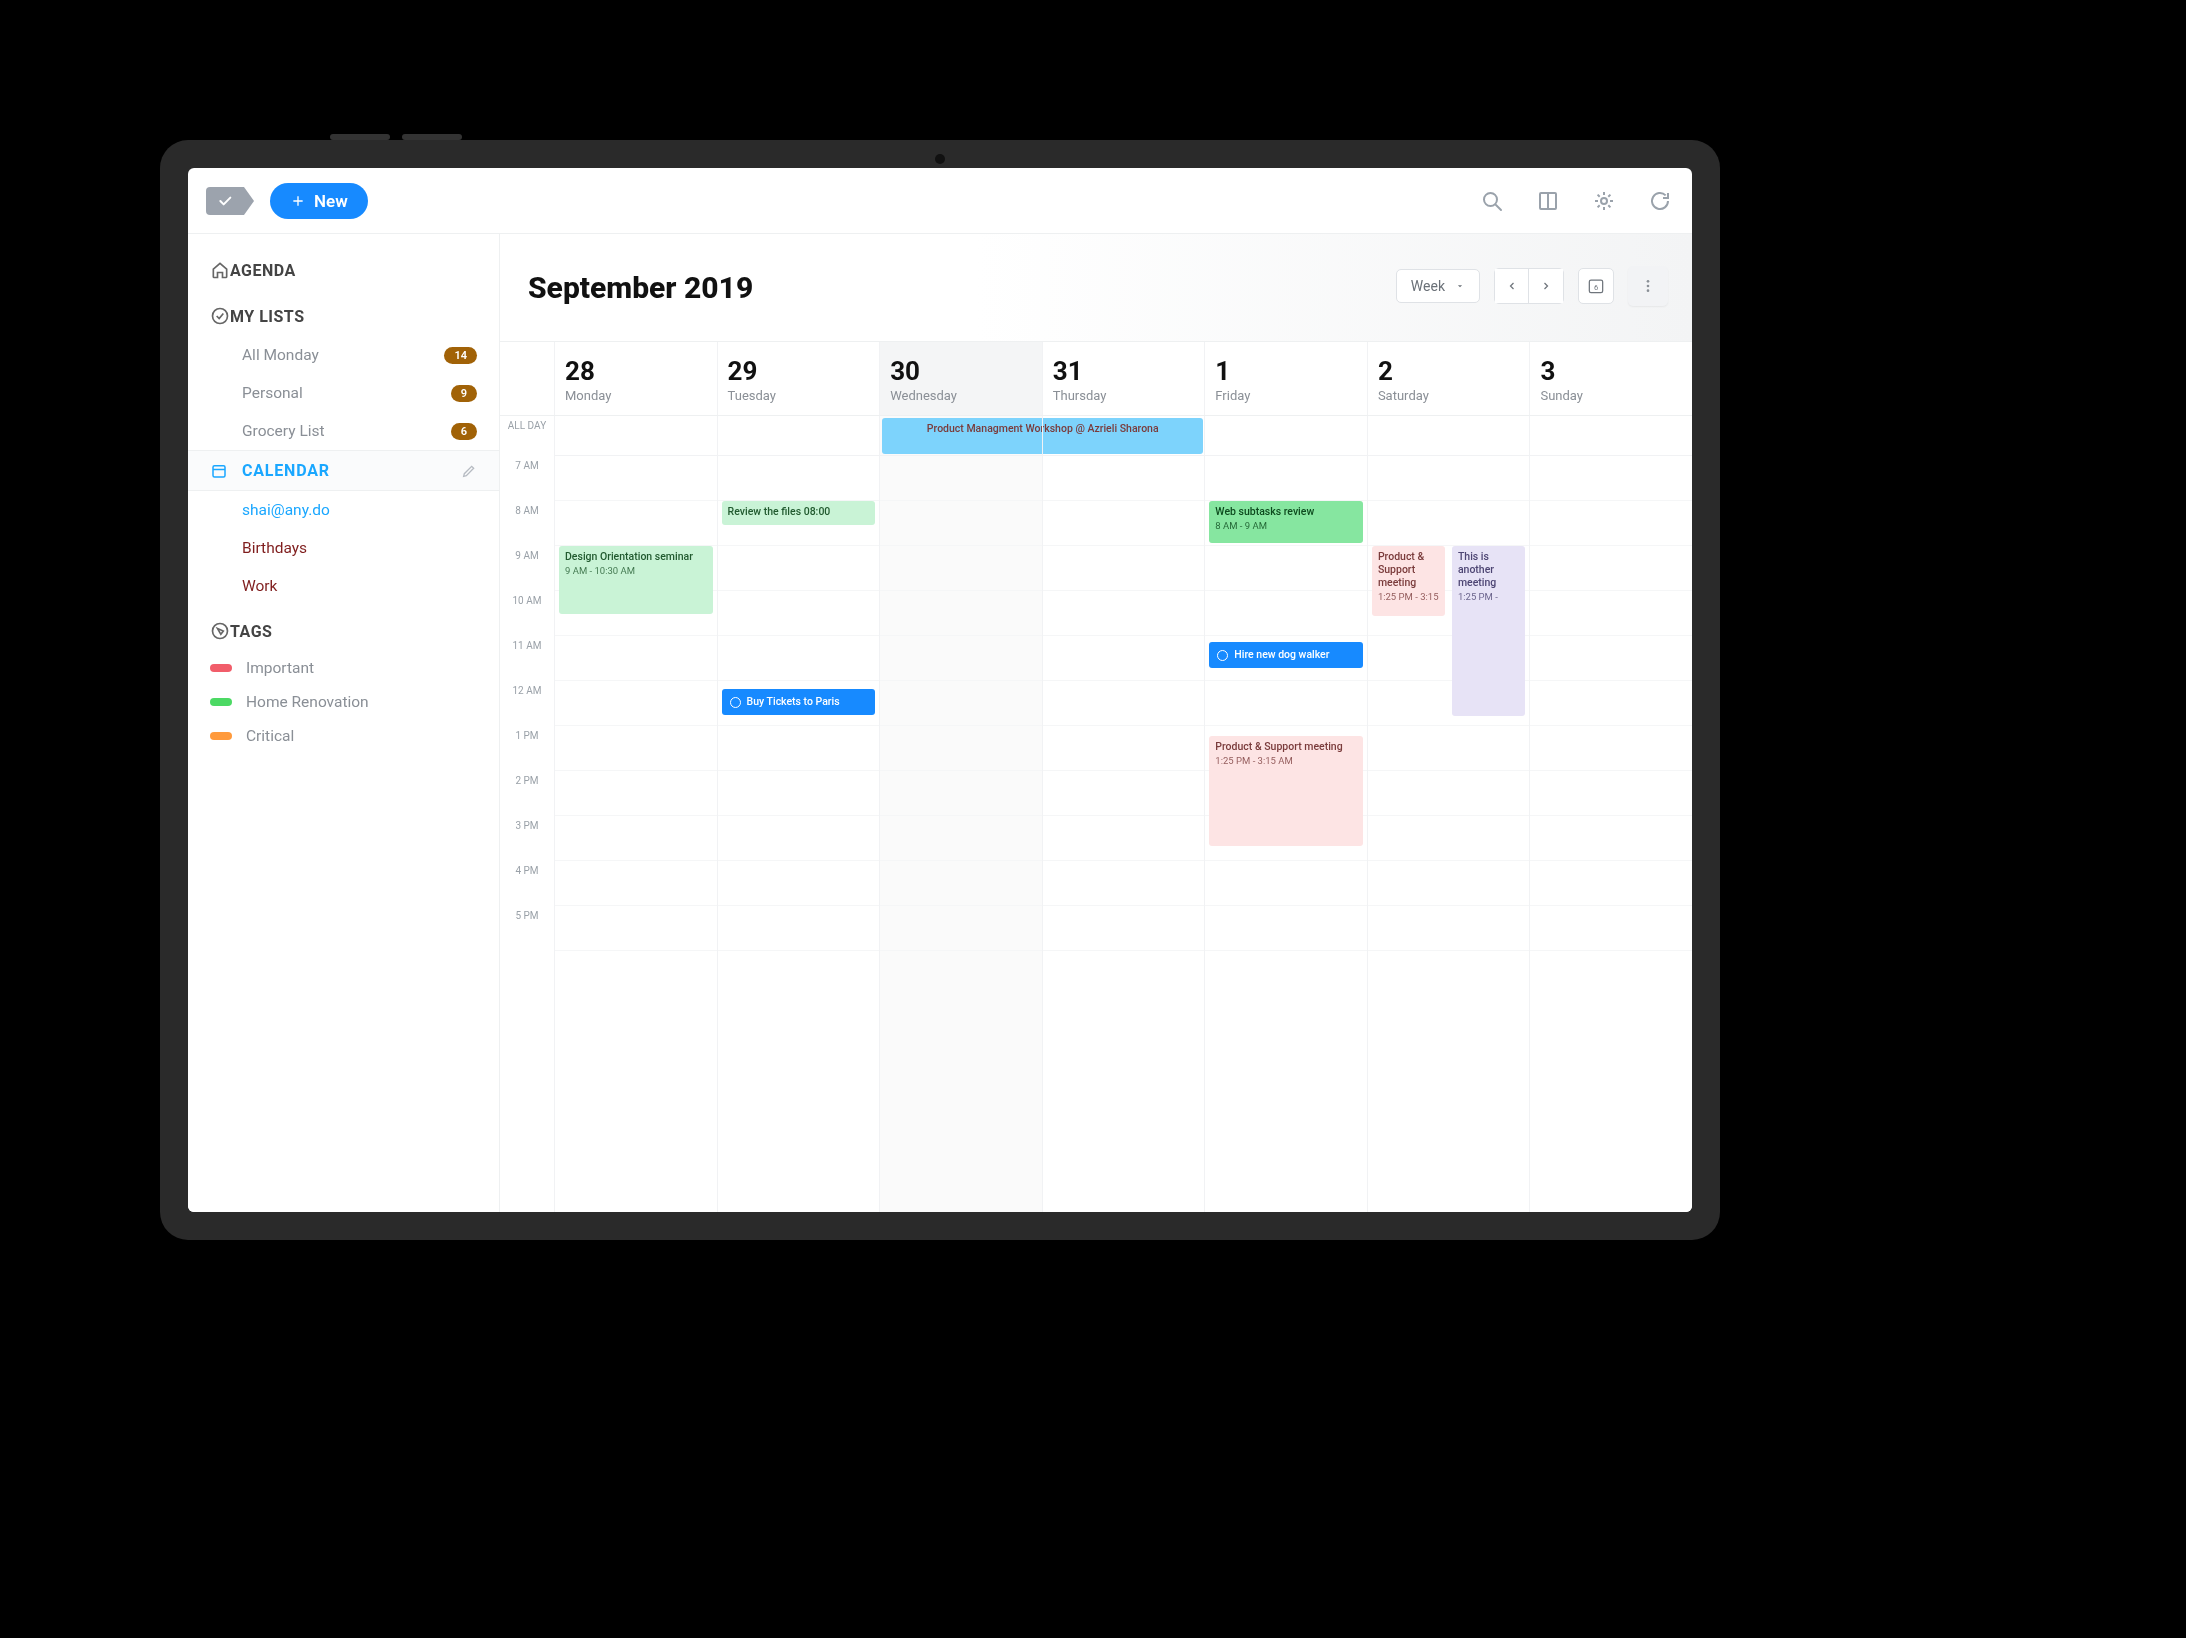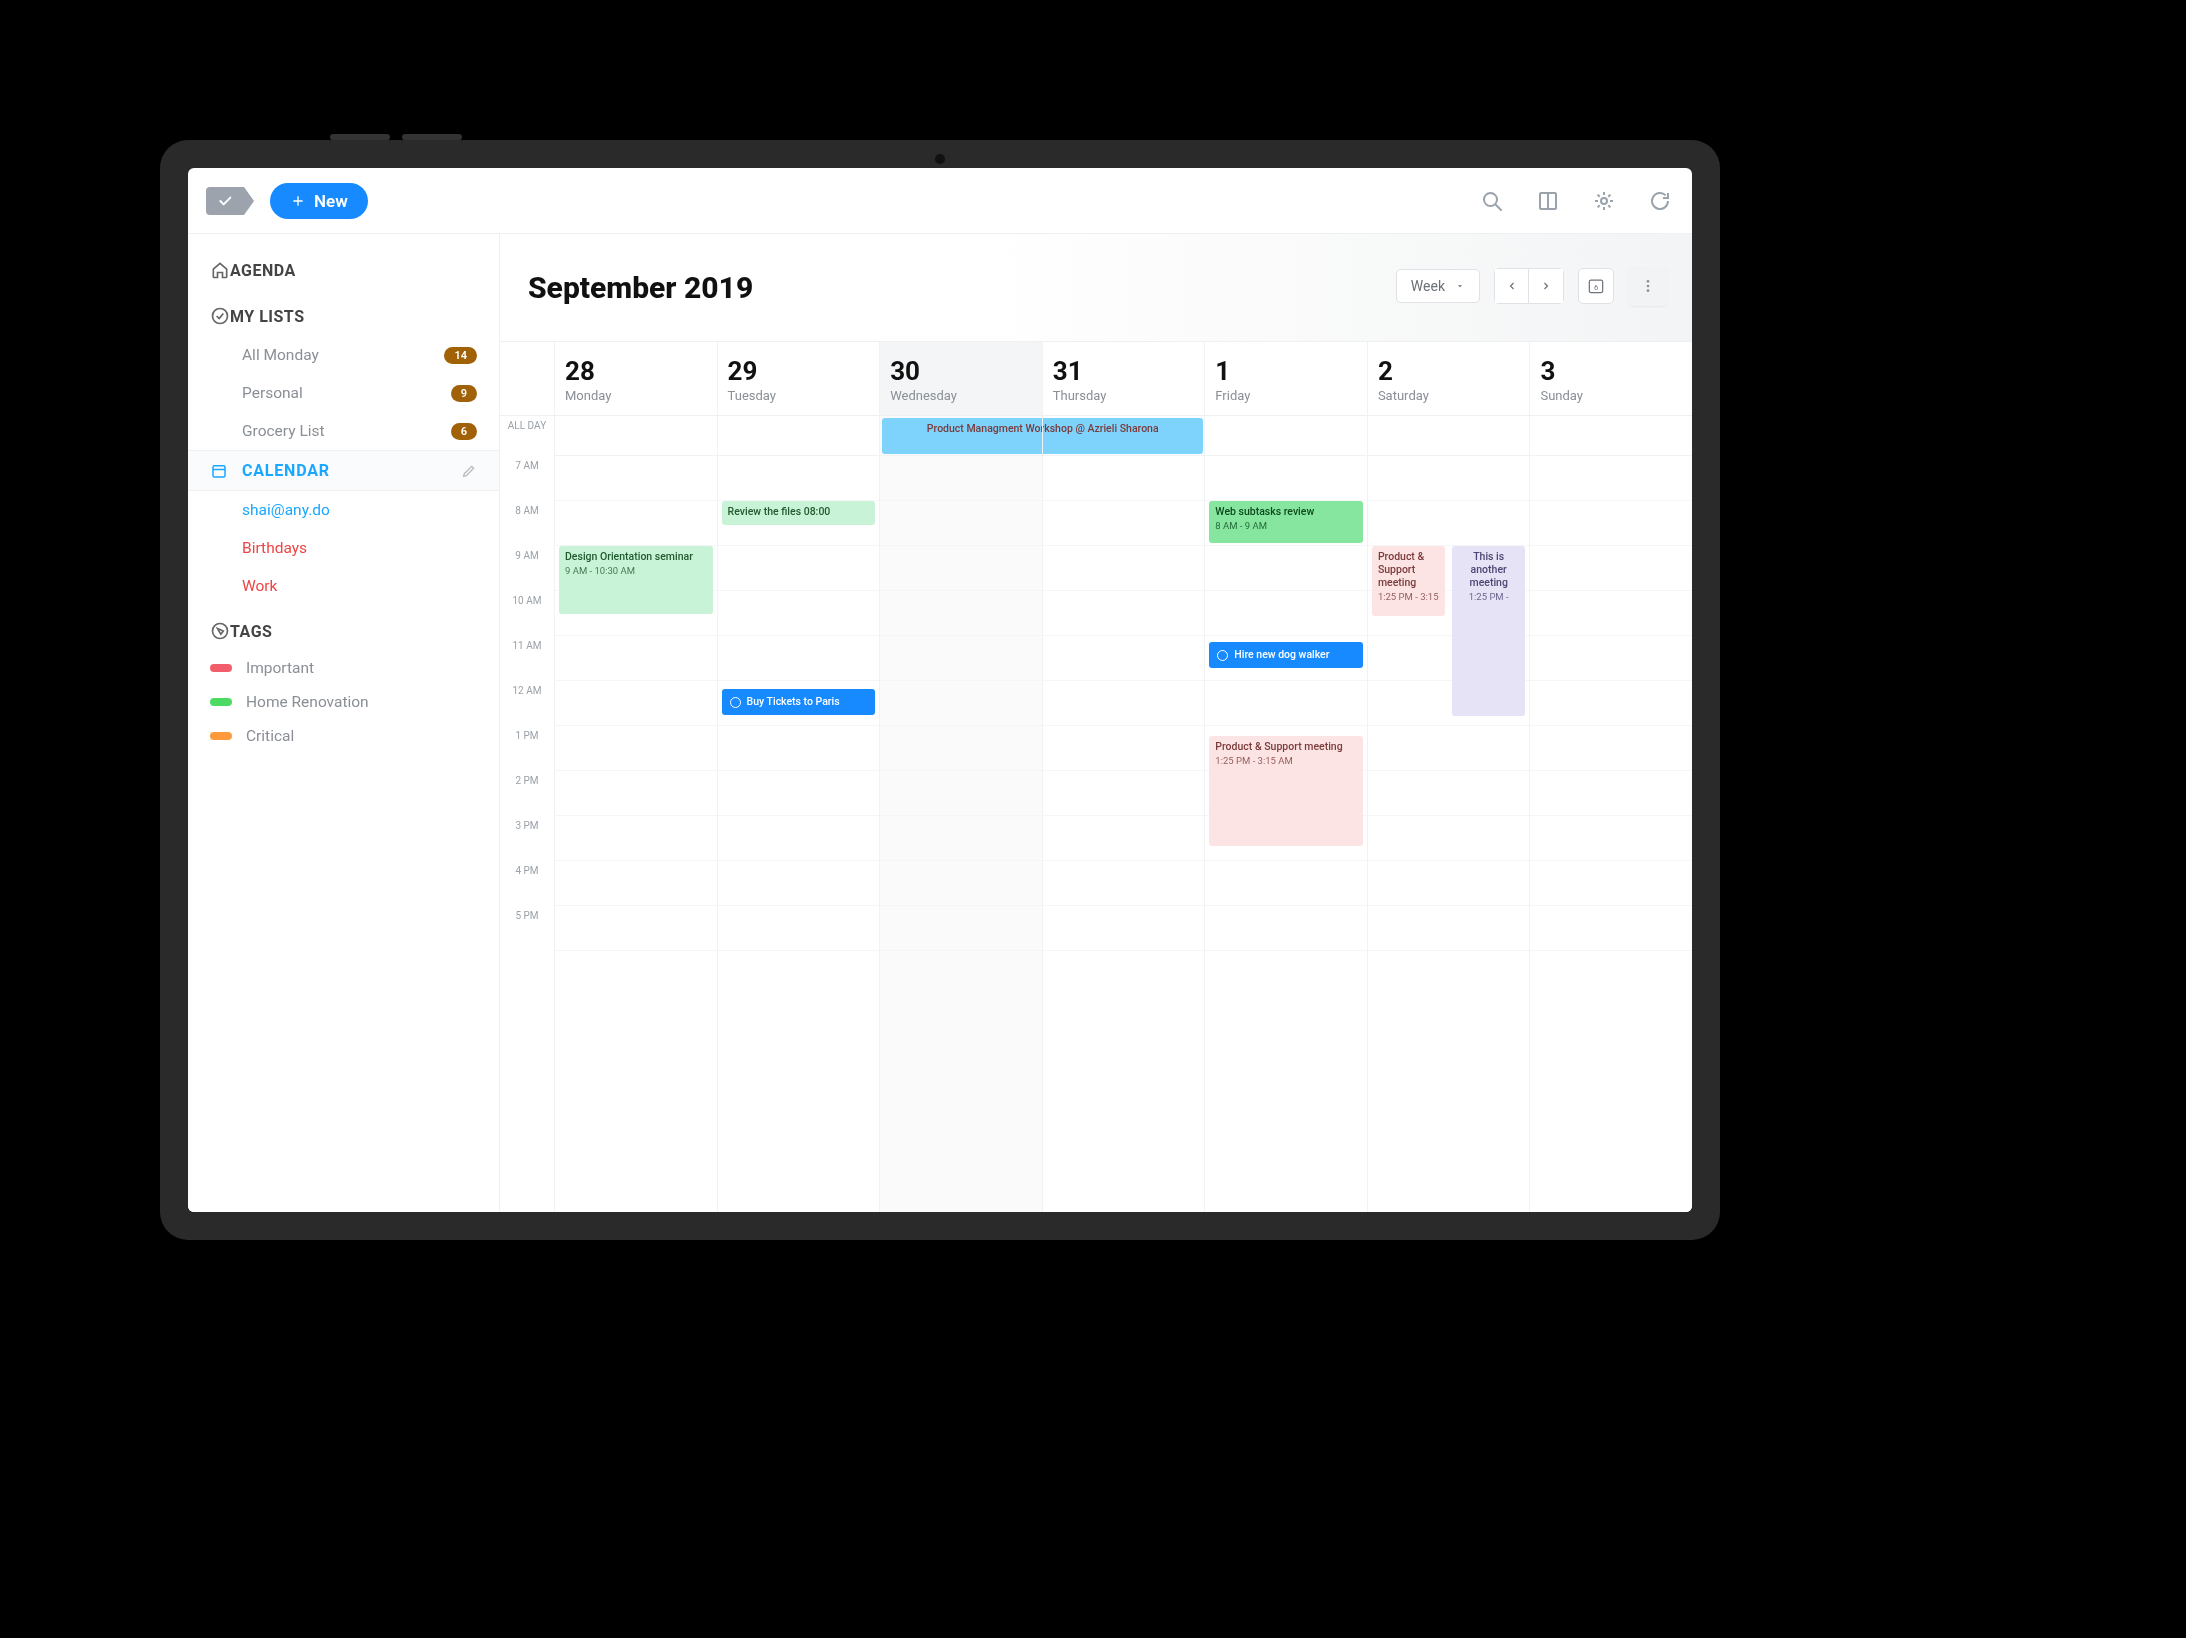--- a/index.html
+++ b/index.html
@@ -92,21 +92,21 @@
 }
 .side-item.calendar-active {
   background:#fafbfc;
   border-top:1px solid #eef0f1;
   border-bottom:1px solid #eef0f1;
   padding-left:22px; gap:14px;
 }
 .side-item.calendar-active .ic { width:18px; height:18px; color:#1aa7ff; }
 .side-item.calendar-active .lbl { color:#1aa7ff; font-weight:700; font-size:16px; letter-spacing:.8px; }
 .side-item.calendar-active .edit { margin-left:auto; color:#b6bbc2; }
-.sub-item { padding: 10px 22px 10px 54px; color:#ef4444; font-size:15.5px; }
+.sub-item { padding: 10px 22px 10px 54px; color:#7f1d1d; font-size:15.5px; }
 .sub-item.accent { color:#1aa7ff; }
 .tag-row { display:flex; align-items:center; gap:14px; padding:8px 22px; color:#8a8f96; font-size:15.5px; }
 .tag-swatch { width:22px; height:8px; border-radius:4px; }
 
 
 .main { flex:1; display:flex; flex-direction:column; background:#fff; position:relative; }
 .cal-header {
   height: 108px;
   display:flex; align-items:center;
   padding: 0 28px;
@@ -485,21 +485,21 @@
                 <div class="hour-slot"></div>
                 <div class="hour-slot"></div>
                 <div class="hour-slot"></div>
                 <div class="hour-slot"></div>
                 <div class="hour-slot"></div>
                 <div class="hour-slot"></div>
               <div class="event ev-pink2 half" style="top:130px;height:70px;">
                 <span class="t">Product &amp; Support meeting</span>
                 <span class="tm">1:25 PM - 3:15</span>
               </div>
-              <div class="event ev-purple half-r" style="top:130px;height:170px;text-align:center;">
+              <div class="event ev-purple half-r" style="top:130px;height:170px;">
                 <span class="t">This is another meeting</span>
                 <span class="tm">1:25 PM -</span>
               </div>
             </div>
 
             <div class="grid-day">
               <div class="allday-slot"></div>
               <div class="hour-slot"></div>
                 <div class="hour-slot"></div>
                 <div class="hour-slot"></div>

